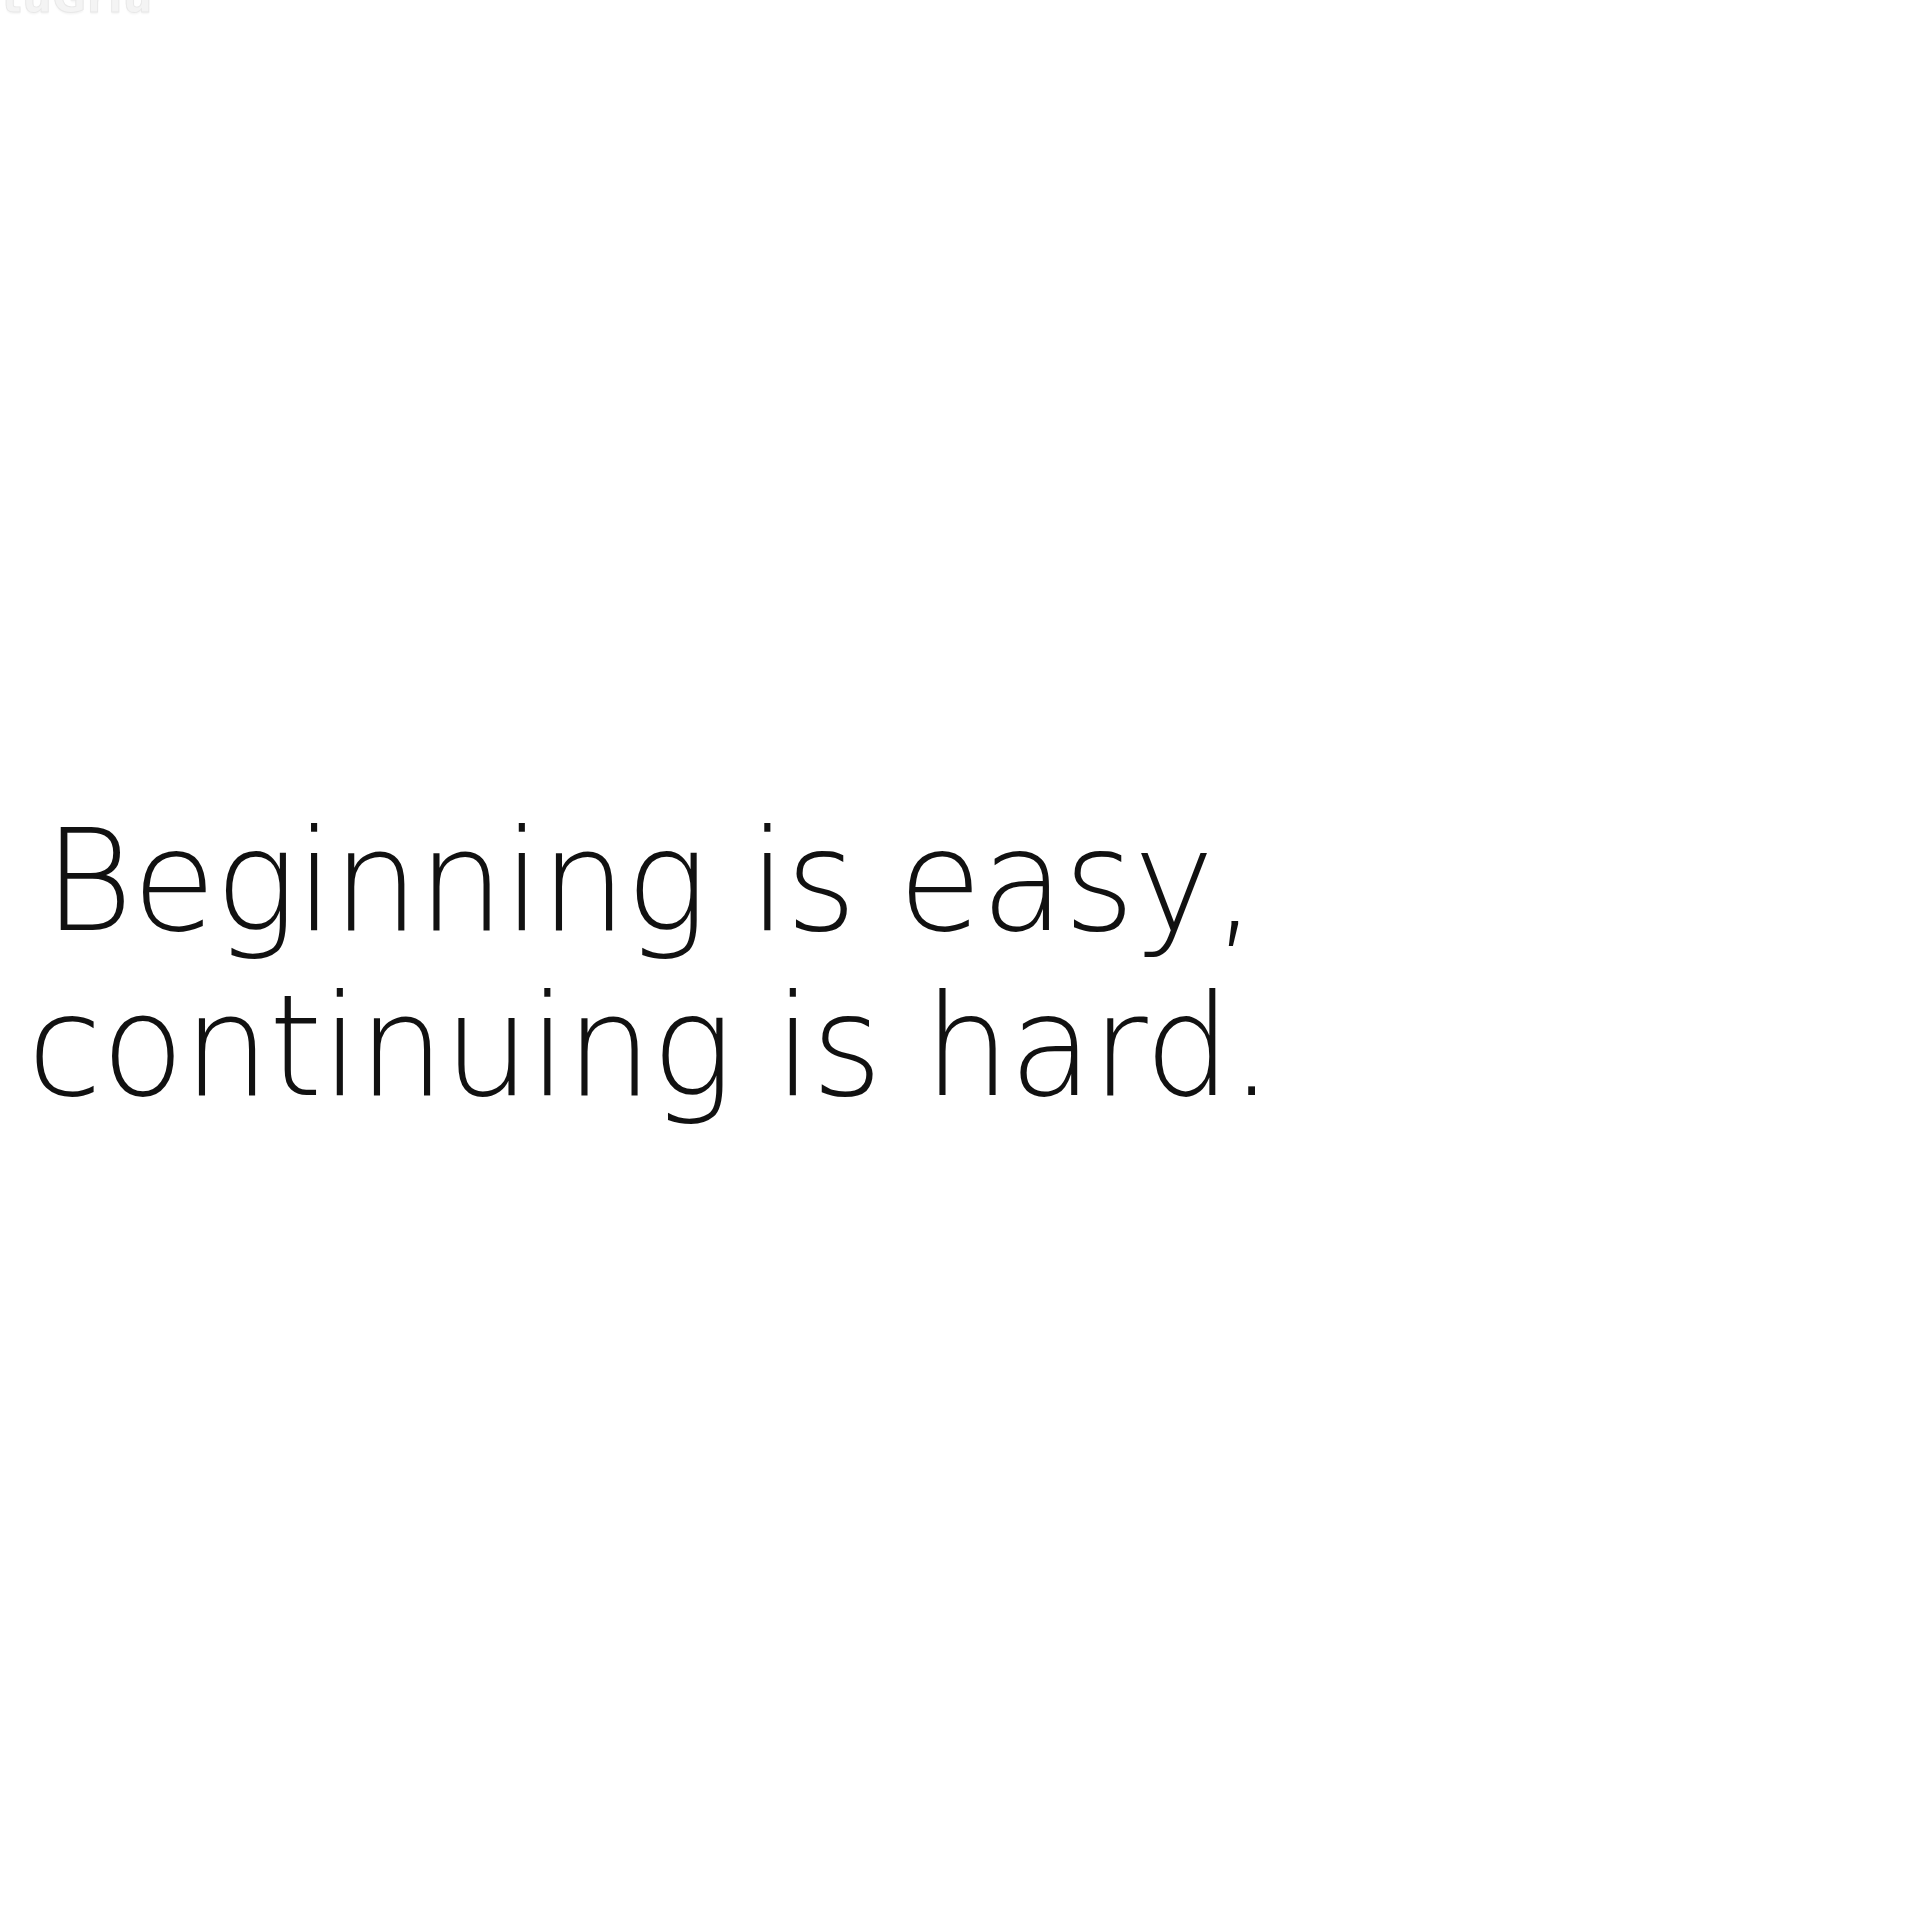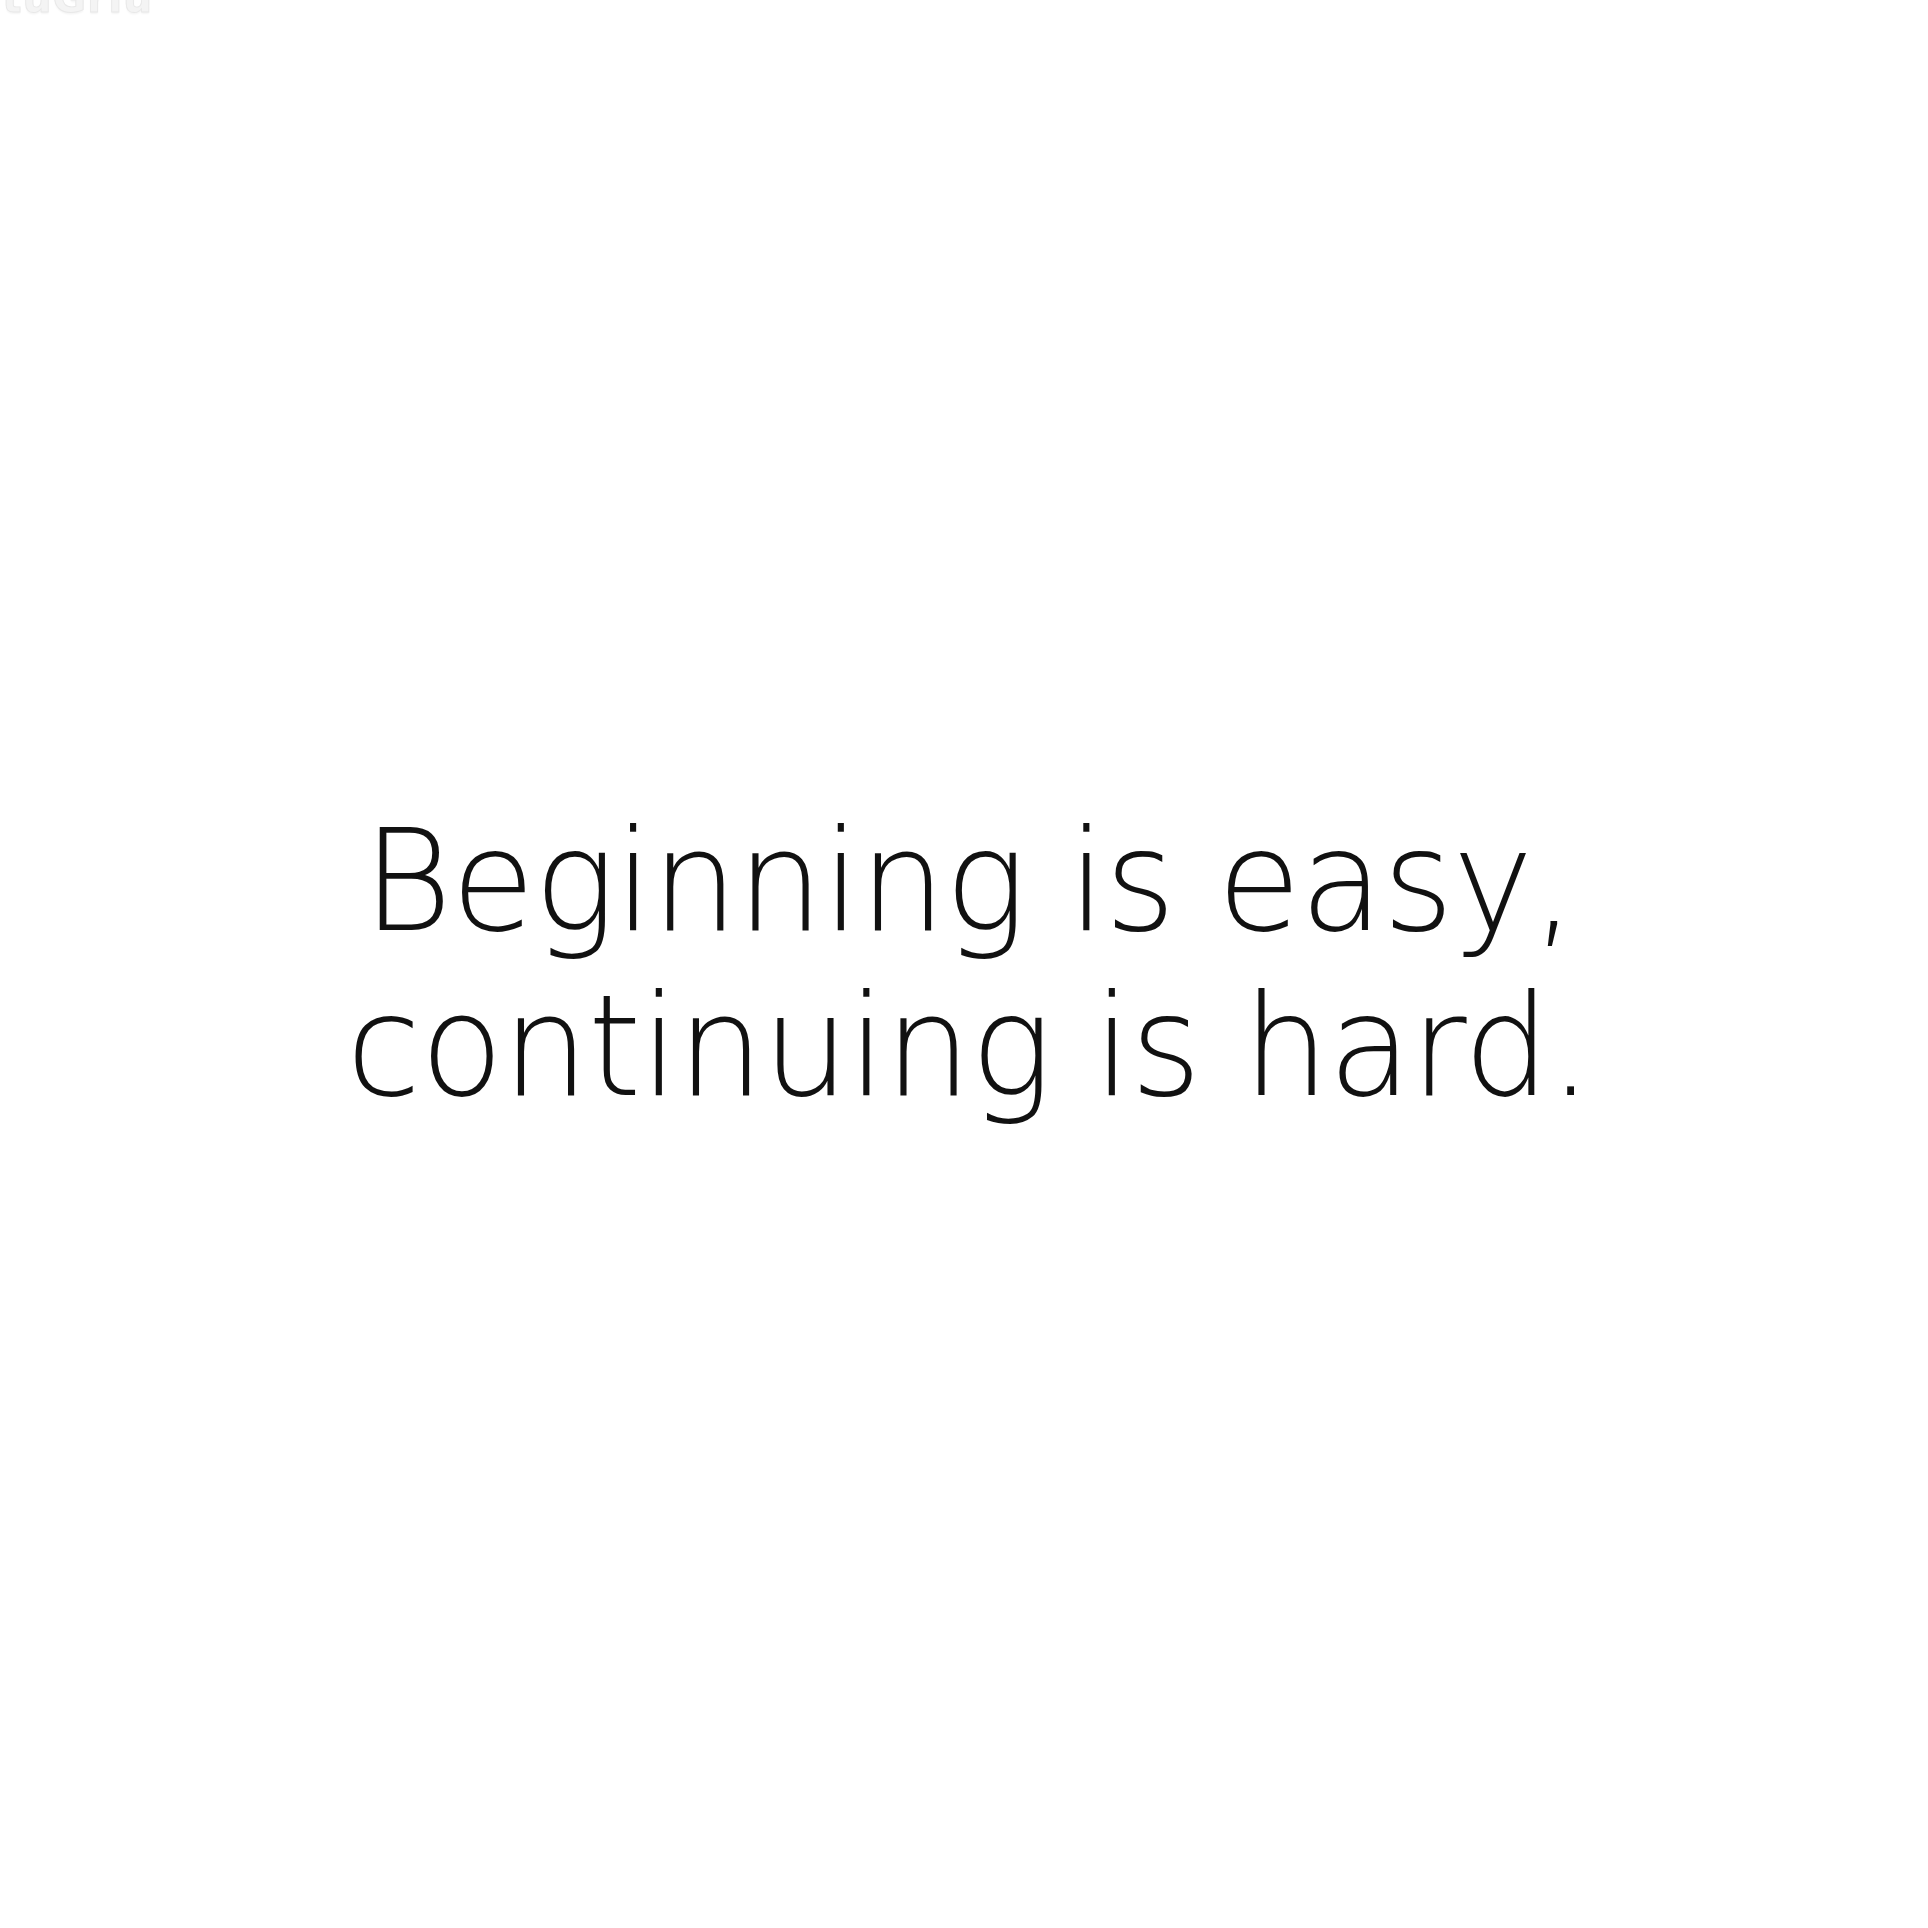--- a/index.html
+++ b/index.html
@@ -46,21 +46,21 @@
 
   
   #quote-block {
     position: absolute;
     left: 0;
     top: 0;
     width: 1928px;
     height: 1928px;
     display: flex;
     flex-direction: column;
-    align-items: center;
+    align-items: flex-start;
     justify-content: center;
   }
   #quote-block .quote-inner {
     
     transform: translateX(4.7px);
     text-align: center;
   }
   .quote-line {
     display: block;
     font-family: "DejaVu Sans", "Liberation Sans", sans-serif;

